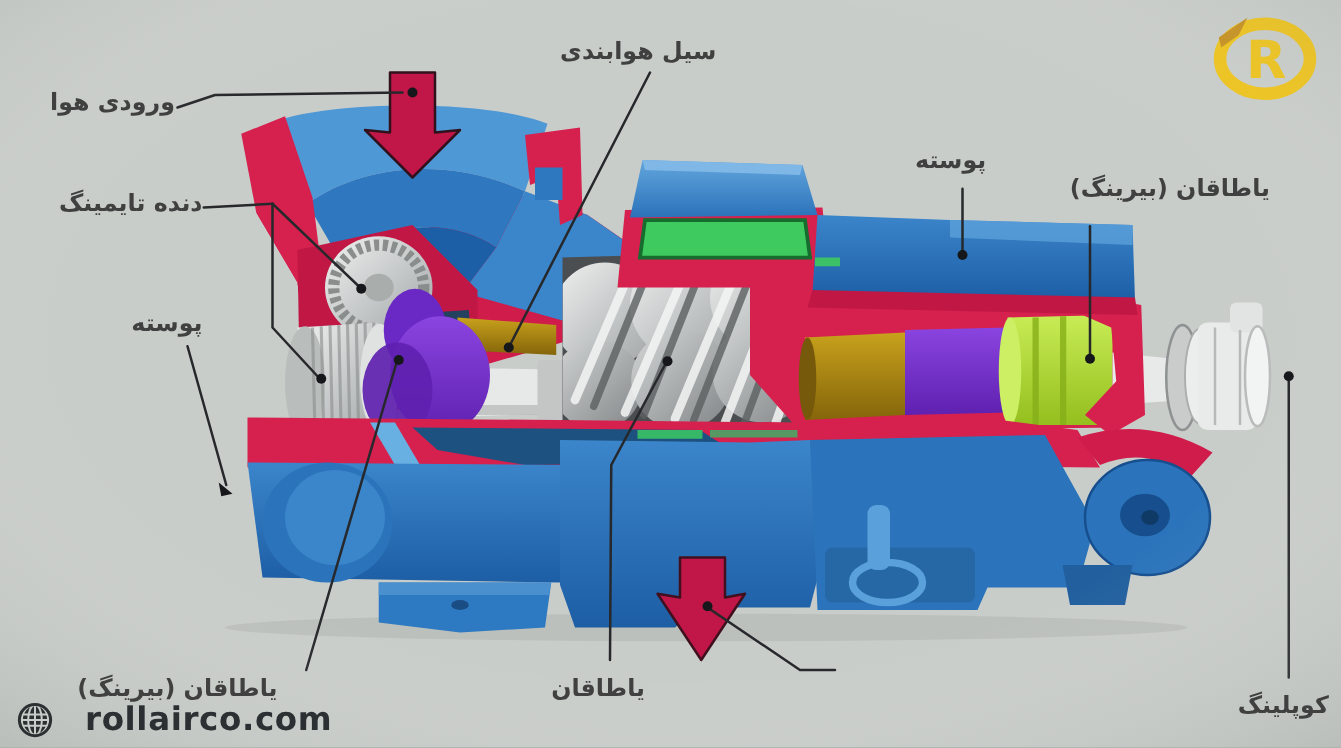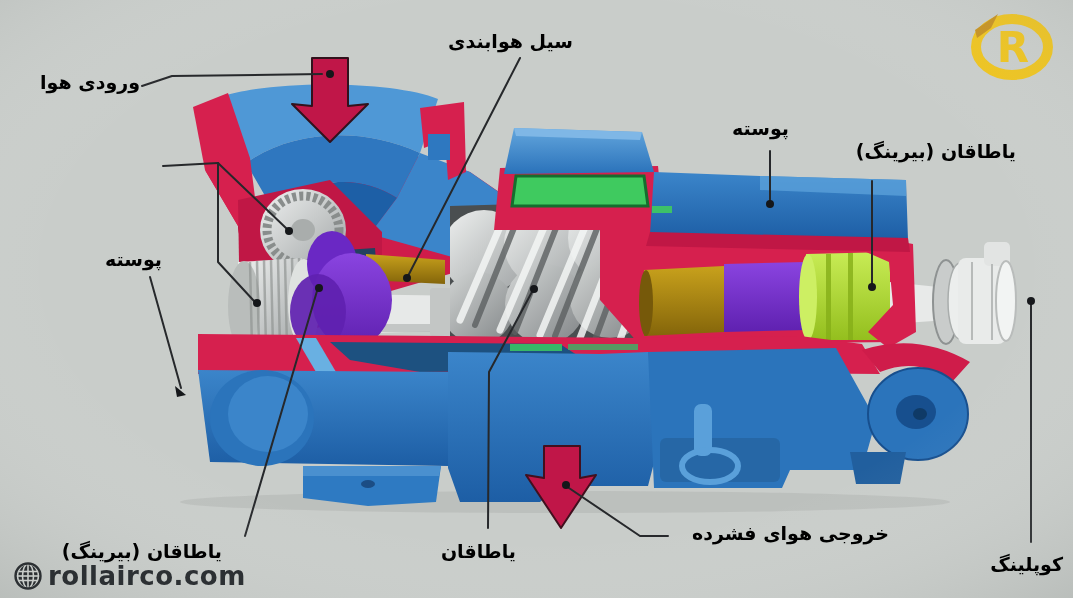--- a/index.html
+++ b/index.html
@@ -4,35 +4,35 @@
 <style>
   html,body{margin:0;padding:0;background:#9ea3a0;}
   #scene{
     position:relative;width:1073px;height:598px;overflow:hidden;
     background:#c9cdca;
     font-family:"DejaVu Sans",sans-serif;
   }
   #scene svg.machine{position:absolute;left:0;top:0;}
   .lbl{
     position:absolute;direction:rtl;white-space:nowrap;
-    font-weight:bold;font-size:19px;color:#000000;line-height:1.25;
+    font-weight:bold;font-size:19px;color:#404040;line-height:1.25;
     text-shadow:0 0 1px rgba(200,205,202,.6);
   }
   .lbl-air-inlet   {right:933px;top:71px;}
   .lbl-timing-gear {right:911px;top:152px;}
   .lbl-casing-left {right:911px;top:248px;}
   .lbl-air-seal    {right:500px;top:30px;}
   .lbl-casing-right{right:284px;top:117px;}
   .lbl-bearing-right{right:57px;top:140px;}
   .lbl-bearing-left{right:851px;top:540px;}
   .lbl-rotors      {right:557px;top:540px;}
   .lbl-air-outlet  {right:184px;top:522px;}
   .lbl-coupling    {right:10px;top:553px;}
   .watermark{
-    position:absolute;left:13px;top:561px;display:flex;align-items:center;gap:5px;
+    position:absolute;left:13px;top:561px;display:flex;align-items:center;gap:25px;
   }
   .watermark .site{
     font-weight:bold;font-size:26px;color:#2c3033;letter-spacing:.5px;
   }
 </style>
 </head>
 <body>
 
 <div id="scene">
 
@@ -255,27 +255,27 @@
     <g>
       <ellipse cx="1012" cy="47" rx="36" ry="28" fill="none" stroke="#eec31b" stroke-width="10"></ellipse>
       <polygon points="975,30 998,14 991,28 977,38" fill="#c6901c"></polygon>
       <text x="1013" y="62" text-anchor="middle" font-family="DejaVu Sans, sans-serif" font-size="42" font-weight="bold" fill="#eec31b">R</text>
     </g>
 
     <rect x="0" y="0" width="1073" height="598" fill="url(#vignette)" pointer-events="none"></rect>
   </svg>
 
   <div class="lbl lbl-air-inlet">ورودی هوا</div>
+  <div class="lbl lbl-timing-gear">دنده تایمینگ</div>
   <div class="lbl lbl-casing-left">پوسته</div>
   <div class="lbl lbl-air-seal">سیل هوابندی</div>
   <div class="lbl lbl-casing-right">پوسته</div>
   <div class="lbl lbl-bearing-right">یاطاقان (بیرینگ)</div>
   <div class="lbl lbl-bearing-left">یاطاقان (بیرینگ)</div>
   <div class="lbl lbl-rotors">یاطاقان</div>
-  <div class="lbl lbl-air-outlet">خروجی هوای فشرده</div>
   <div class="lbl lbl-coupling">کوپلینگ</div>
 
   <div class="watermark">
     <svg width="30" height="30" viewBox="0 0 30 30">
       <circle cx="15" cy="15" r="12.5" fill="#2c3033"></circle>
       <g stroke="#c9cdca" stroke-width="1.6" fill="none">
         <ellipse cx="15" cy="15" rx="5.5" ry="12"></ellipse>
         <ellipse cx="15" cy="15" rx="10.5" ry="12"></ellipse>
         <line x1="15" y1="3" x2="15" y2="27"></line>
         <line x1="4" y1="10.5" x2="26" y2="10.5"></line>

